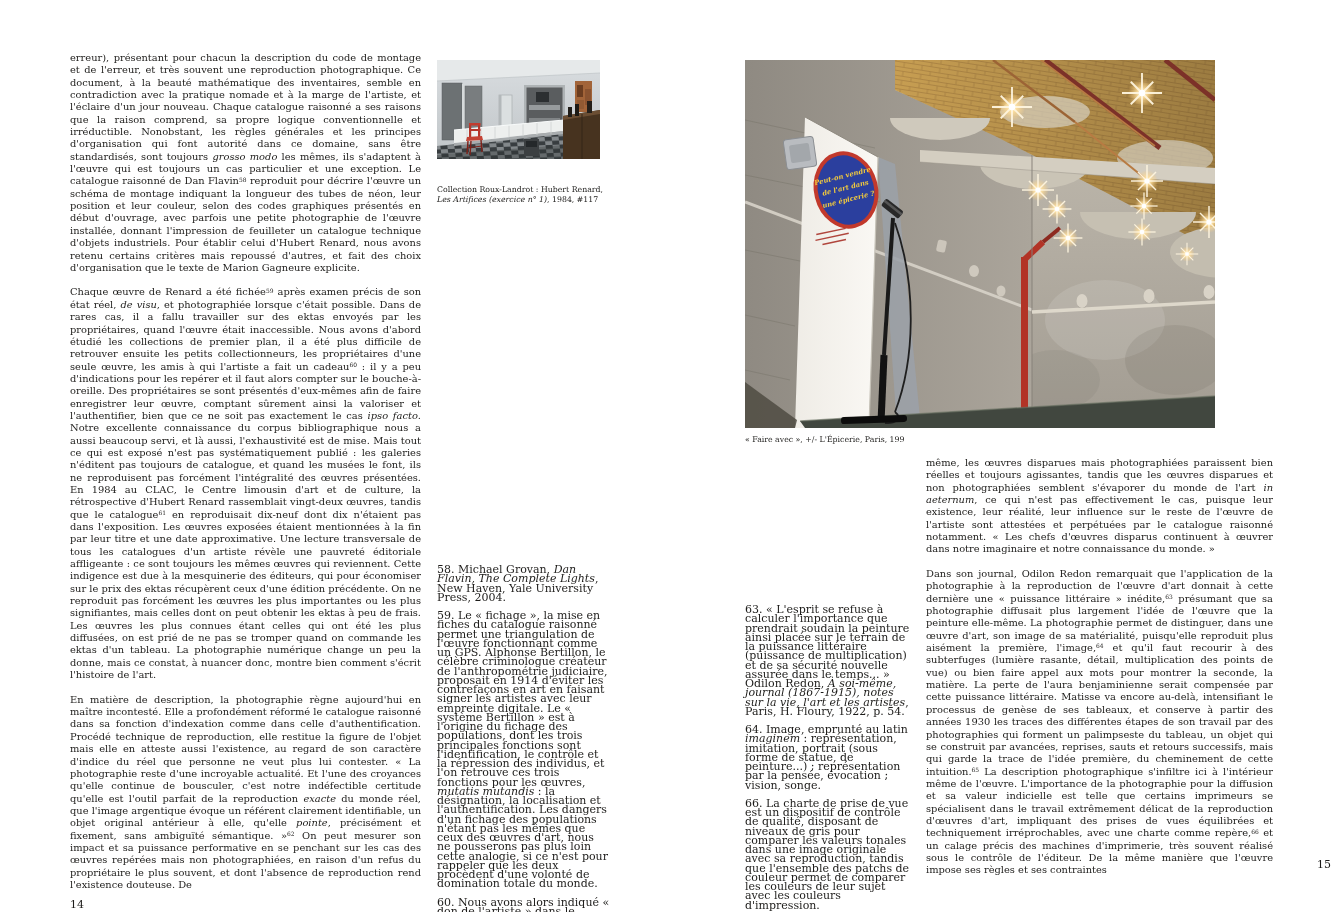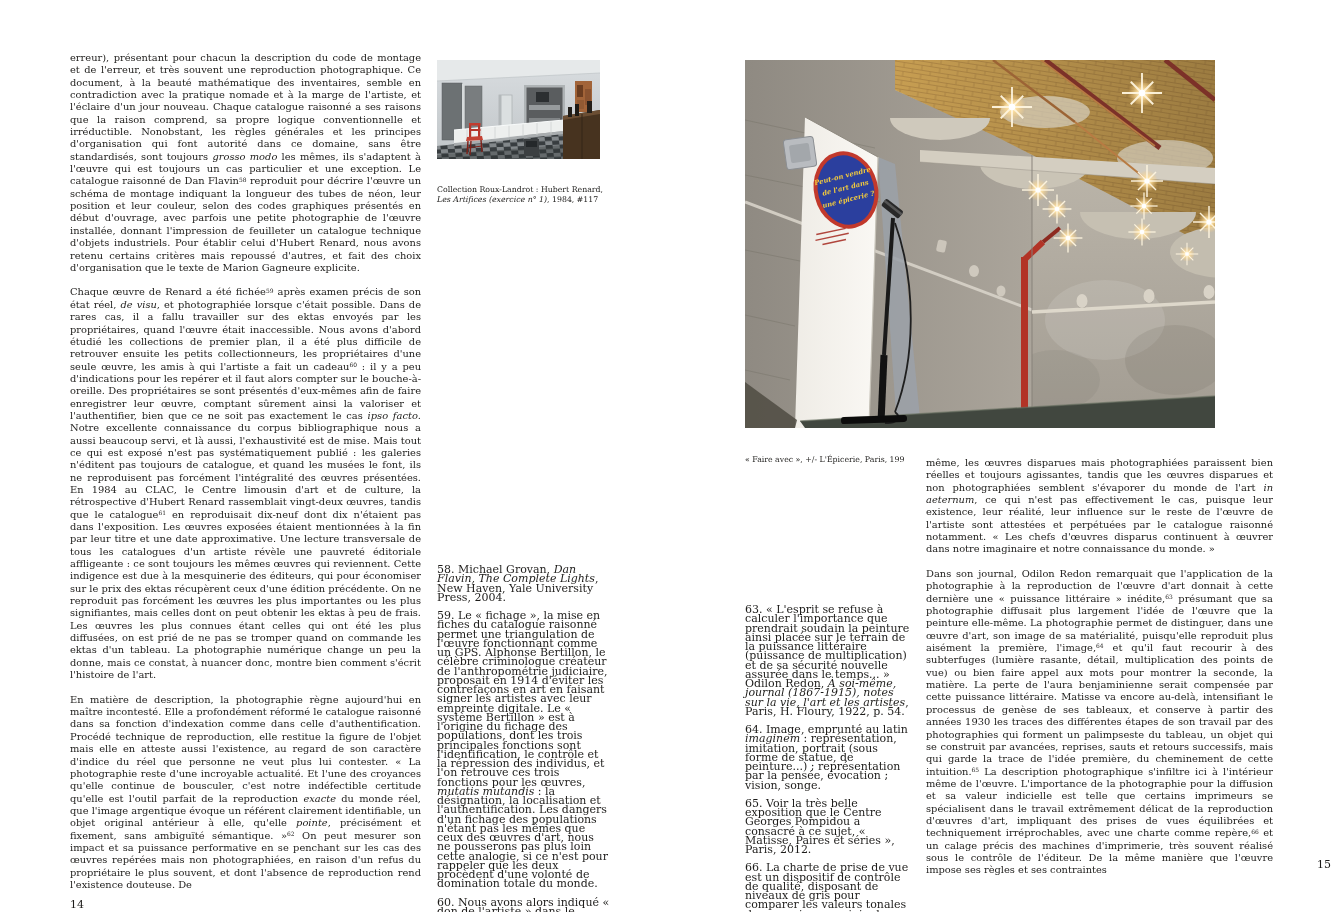--- a/index.html
+++ b/index.html
@@ -12,21 +12,21 @@
   .main-col{position:absolute;font-size:9.9px;line-height:12.35px;text-align:justify;hyphens:auto;}
   .main-col p{margin:0 0 12.3px 0;}
   .left-main{left:70px;top:52px;width:351px;}
   .right-main{left:926px;top:457px;width:347px;}
   .footnotes{position:absolute;font-size:11px;line-height:9.25px;text-align:left;}
   .footnotes p{margin:0 0 9px 0;}
   .left-footnotes{left:437px;top:565px;width:174px;}
   .right-footnotes{left:745px;top:605px;width:166px;}
   .caption{position:absolute;font-size:7.8px;line-height:9.5px;margin-top:19px;}
   .left-caption{left:437px;top:166px;width:178px;}
-  .right-caption{left:745px;top:436px;width:420px;}
+  .right-caption{left:745px;top:416px;width:420px;}
   figure{margin:0;padding:0;}
   .small-photo{position:absolute;left:437px;top:60px;width:163px;height:99px;}
   .big-photo{position:absolute;left:745px;top:60px;width:470px;height:368px;}
   .small-photo svg,.big-photo svg{display:block;width:100%;height:100%;}
   .page-number{position:absolute;font-size:11px;}
   .pn-left{left:70px;top:898px;}
   .pn-right{left:1280px;top:858px;width:51px;text-align:right;}
   sup{font-size:0.6em;line-height:0;position:relative;top:-0.45em;vertical-align:baseline;}
   i{}
 </style>
@@ -273,21 +273,20 @@
           <use href="#flare" transform="translate(442 194) scale(0.7)"></use>
         </g>
       </svg>
     </figure>
 
     <figcaption class="caption right-caption"><span>« Faire avec », +/- L'Épicerie, Paris, 199</span></figcaption>
 
     <div class="footnotes right-footnotes">
       <p><span>63. « L'esprit se refuse à calculer l'importance que prendrait soudain la peinture ainsi placée sur le terrain de la puissance littéraire (puissance de multiplication) et de sa sécurité nouvelle assurée dans le temps... » Odilon Redon, </span><i>À soi-même, journal (1867-1915), notes sur la vie, l'art et les artistes</i><span>, Paris, H. Floury, 1922, p. 54.</span></p>
       <p><span>64. Image, emprunté au latin </span><i>imaginem</i><span> : représentation, imitation, portrait (sous forme de statue, de peinture...) ; représentation par la pensée, évocation ; vision, songe.</span></p>
-      <p><span>65. Voir la très belle exposition que le Centre Georges Pompidou a consacré à ce sujet, « Matisse, Paires et séries », Paris, 2012.</span></p>
       <p><span>66. La charte de prise de vue est un dispositif de contrôle de qualité, disposant de niveaux de gris pour comparer les valeurs tonales dans une image originale avec sa reproduction, tandis que l'ensemble des patchs de couleur permet de comparer les couleurs de leur sujet avec les couleurs d'impression.</span></p>
     </div>
 
     <div class="main-col right-main">
       <p><span>même, les œuvres disparues mais photographiées paraissent bien réelles et toujours agissantes, tandis que les œuvres disparues et non photographiées semblent s'évaporer du monde de l'art </span><i>in aeternum</i><span>, ce qui n'est pas effectivement le cas, puisque leur existence, leur réalité, leur influence sur le reste de l'œuvre de l'artiste sont attestées et perpétuées par le catalogue raisonné notamment. « Les chefs d'œuvres disparus continuent à œuvrer dans notre imaginaire et notre connaissance du monde. »</span></p>
       <p><span>Dans son journal, Odilon Redon remarquait que l'application de la photographie à la reproduction de l'œuvre d'art donnait à cette dernière une « puissance littéraire » inédite,</span><sup>63</sup><span> présumant que sa photographie diffusait plus largement l'idée de l'œuvre que la peinture elle-même. La photographie permet de distinguer, dans une œuvre d'art, son image de sa matérialité, puisqu'elle reproduit plus aisément la première, l'image,</span><sup>64</sup><span> et qu'il faut recourir à des subterfuges (lumière rasante, détail, multiplication des points de vue) ou bien faire appel aux mots pour montrer la seconde, la matière. La perte de l'aura benjaminienne serait compensée par cette puissance littéraire. Matisse va encore au-delà, intensifiant le processus de genèse de ses tableaux, et conserve à partir des années 1930 les traces des différentes étapes de son travail par des photographies qui forment un palimpseste du tableau, un objet qui se construit par avancées, reprises, sauts et retours successifs, mais qui garde la trace de l'idée première, du cheminement de cette intuition.</span><sup>65</sup><span> La description photographique s'infiltre ici à l'intérieur même de l'œuvre. L'importance de la photographie pour la diffusion et sa valeur indicielle est telle que certains imprimeurs se spécialisent dans le travail extrêmement délicat de la reproduction d'œuvres d'art, impliquant des prises de vues équilibrées et techniquement irréprochables, avec une charte comme repère,</span><sup>66</sup><span> et un calage précis des machines d'imprimerie, très souvent réalisé sous le contrôle de l'éditeur. De la même manière que l'œuvre impose ses règles et ses contraintes</span></p>
     </div>
 
     <div class="page-number pn-right">15</div>
   </section>

